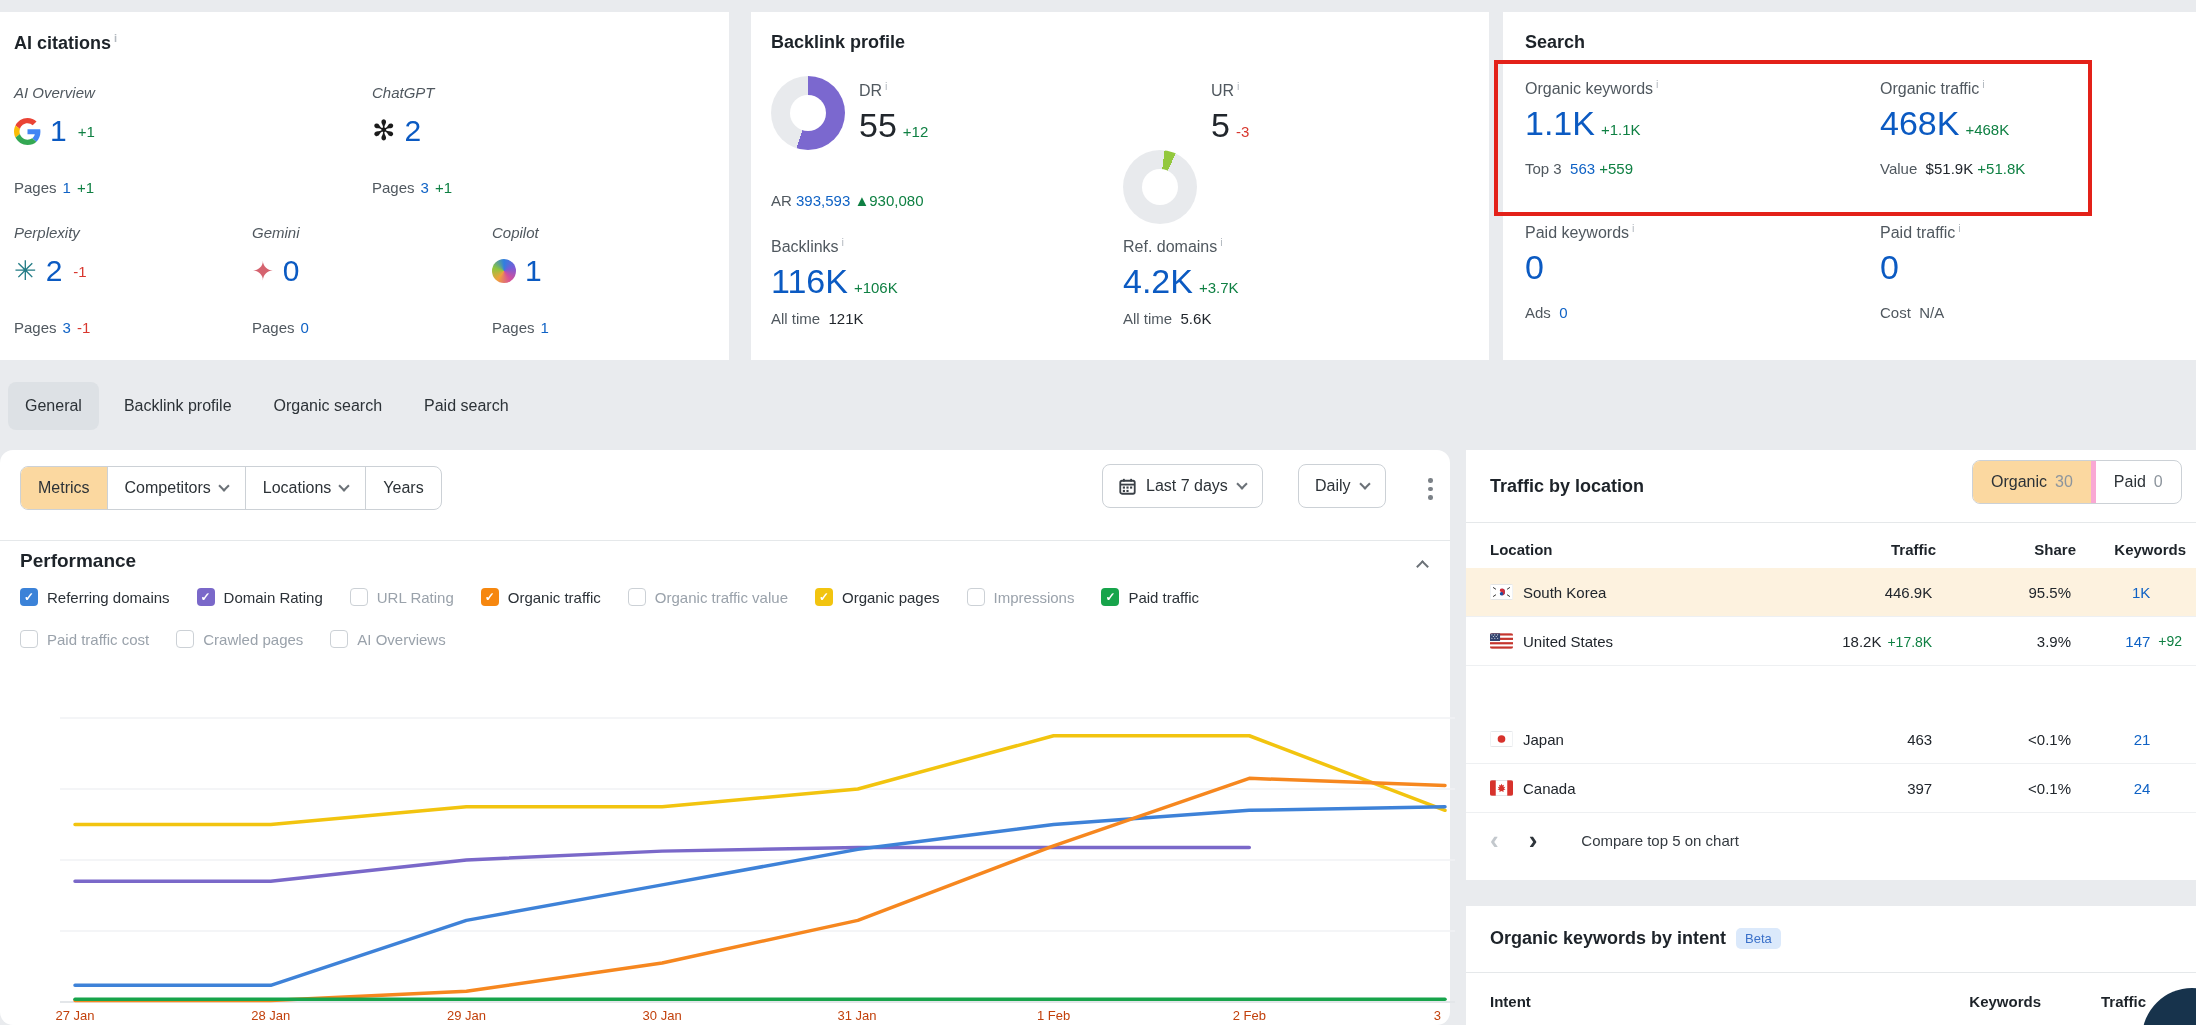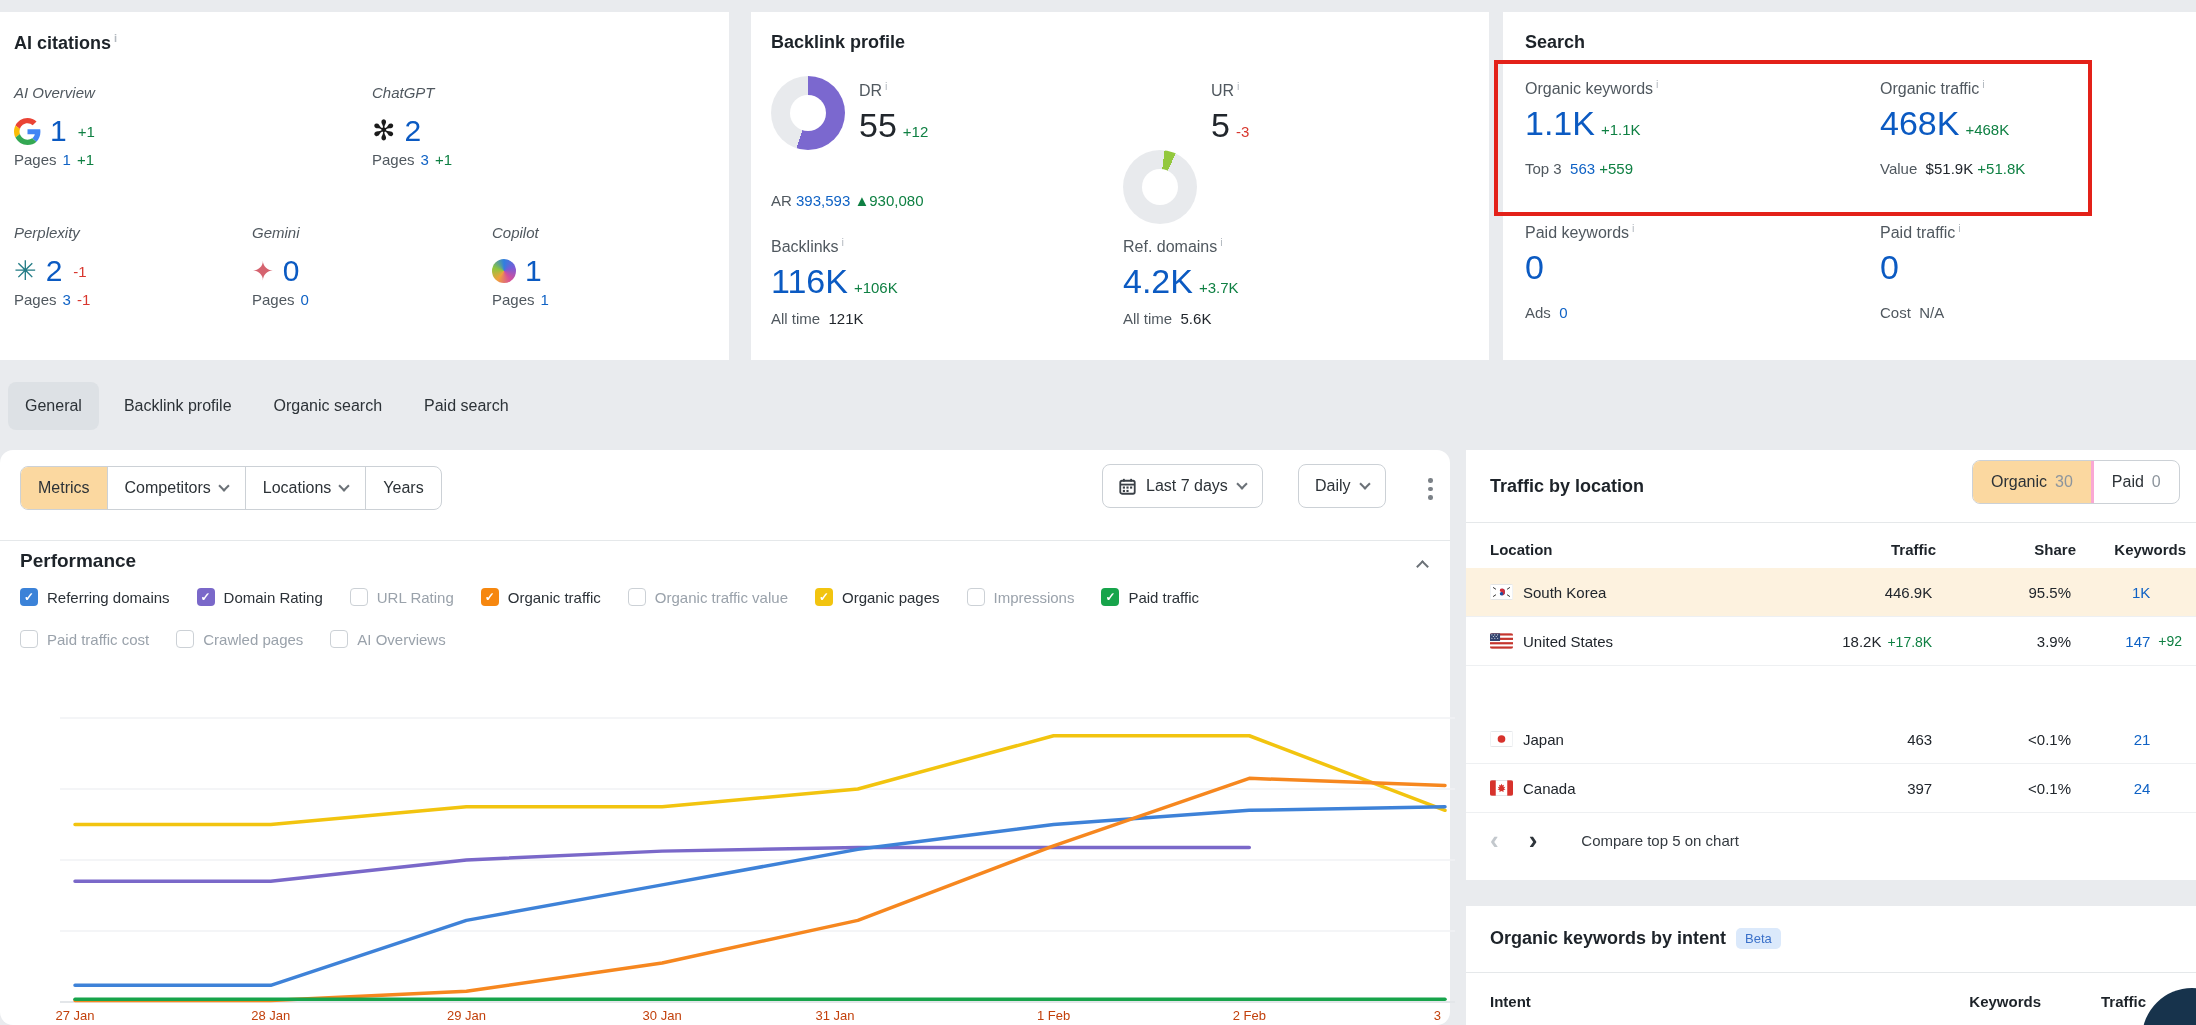--- a/index.html
+++ b/index.html
@@ -16,21 +16,21 @@
   .blue { color:#0f62c5; }
   .muted { color:#9aa2ab; }
   .dark { color:#21262c; }
 
   
   .ai-block { position:absolute; width:230px; }
   .ai-block .lbl { display:block; margin-bottom:10px; }
   .ai-val { display:flex; align-items:center; gap:9px; height:40px; }
   .ai-num { font-size:30px; }
   .ai-delta { font-size:15px; margin-left:2px; }
-  .pages-row { margin-top:0; font-size:15px; color:#50585f; }
+  .pages-row { margin-top:28px; font-size:15px; color:#50585f; }
   .pages-row .blue { margin-left:6px; }
   .pages-row .d { margin-left:6px; }
 
   
   .donut { width:74px; height:74px; border-radius:50%; position:relative; }
   .donut::after { content:""; position:absolute; left:19px; top:19px; width:36px; height:36px;
     border-radius:50%; background:#fff; }
 
   .m-label { font-size:16px; color:#50585f; }
   .m-big { font-size:34px; }
@@ -318,36 +318,36 @@
       <polyline points="15,169.5 210.71428571428572,169.5 406.42857142857144,151.75 602.1428571428571,151.75 797.8571428571429,134 993.5714285714287,80.75 1189.2857142857142,80.75 1385,155.3" fill="none" stroke="#f2c40f" stroke-width="3.5" stroke-linejoin="round" stroke-linecap="round"></polyline>
       <polyline points="15,330.315 210.71428571428572,330.315 406.42857142857144,265.35 602.1428571428571,229.85000000000002 797.8571428571429,194.35 993.5714285714287,169.5 1189.2857142857142,155.3 1385,151.75" fill="none" stroke="#3e82d8" stroke-width="3.5" stroke-linejoin="round" stroke-linecap="round"></polyline>
       <polyline points="15,345.58 210.71428571428572,345.58 406.42857142857144,336.35 602.1428571428571,307.95 797.8571428571429,265.35 993.5714285714287,190.8 1189.2857142857142,123.35000000000002 1385,130.45000000000002" fill="none" stroke="#f6871f" stroke-width="3.5" stroke-linejoin="round" stroke-linecap="round"></polyline>
       <polyline points="15,344.16 210.71428571428572,344.16 406.42857142857144,344.16 602.1428571428571,344.16 797.8571428571429,344.16 993.5714285714287,344.16 1189.2857142857142,344.16 1385,344.16" fill="none" stroke="#17a44b" stroke-width="3.5" stroke-linejoin="round" stroke-linecap="round"></polyline>
     </svg>
   <div class="xlabels" id="xlabels">
       <span style="left: 15px;">27 Jan</span>
       <span style="left: 210.714px;">28 Jan</span>
       <span style="left: 406.429px;">29 Jan</span>
       <span style="left: 602.143px;">30 Jan</span>
-      <span style="left: 775px;">31 Jan</span>
+      <span style="left: 797px;">31 Jan</span>
       <span style="left: 993.571px;">1 Feb</span>
       <span style="left: 1189.29px;">2 Feb</span>
       <span style="left: 1385px;">3 Feb</span>
     </div>
 </div>
 
 <div class="card" style="left:1466px;top:450px;width:730px;height:430px;">
   <div class="title abs" style="left:24px;top:26px;">Traffic by location</div>
 
   <div class="toggle">
     <div class="tg sel">
         <span>Organic</span>
         <span class="cnt">30</span>
       </div>
-    <div class="tg" style="border-left:3px solid #f9a8d4;">
+    <div class="tg" style="border-left:5px solid #f9a8d4;">
         <span>Paid</span>
         <span class="cnt">0</span>
       </div>
   </div>
 
   <div class="divider" style="top:72px;"></div>
 
   <div class="loc-head abs" style="left:0;top:82px;width:730px;padding-left:24px;height:34px;">
     <span class="c-loc">Location</span>
     <span class="c-traffic">Traffic</span>

